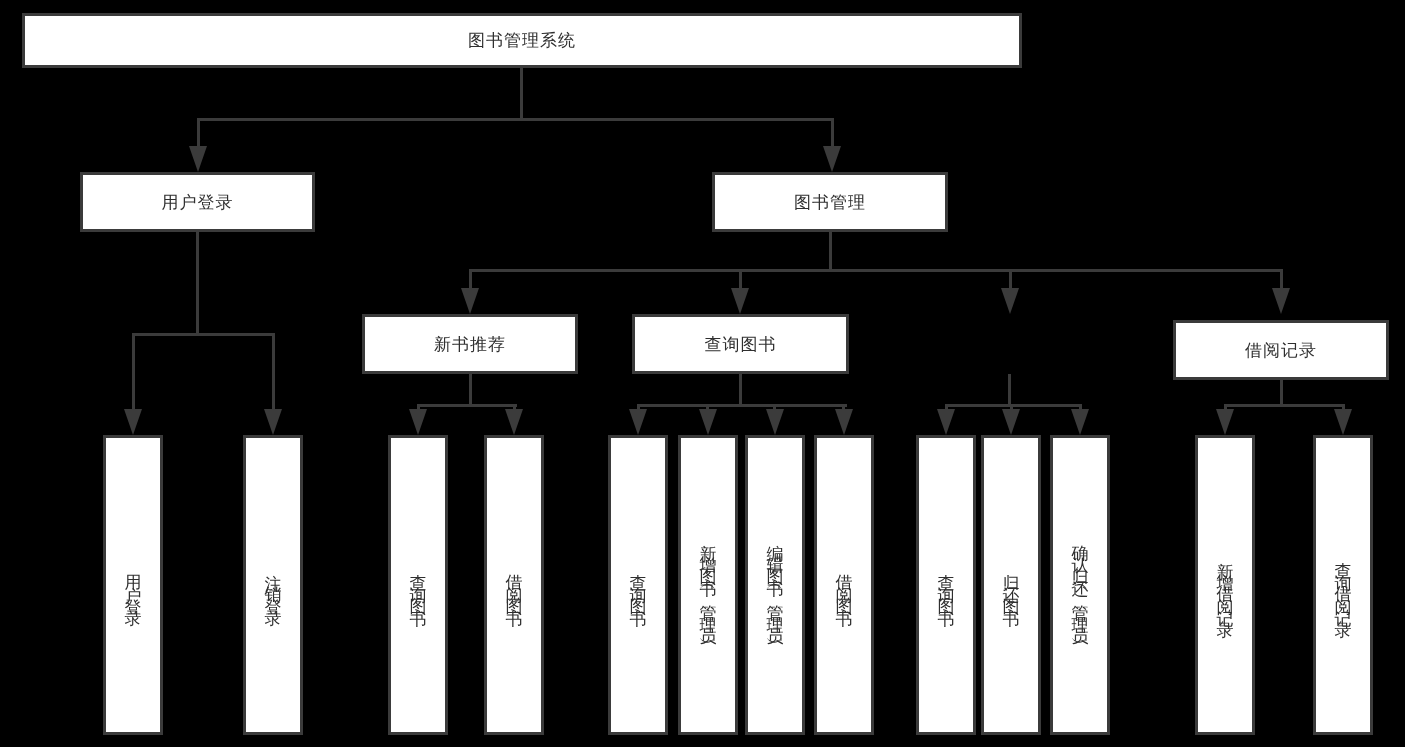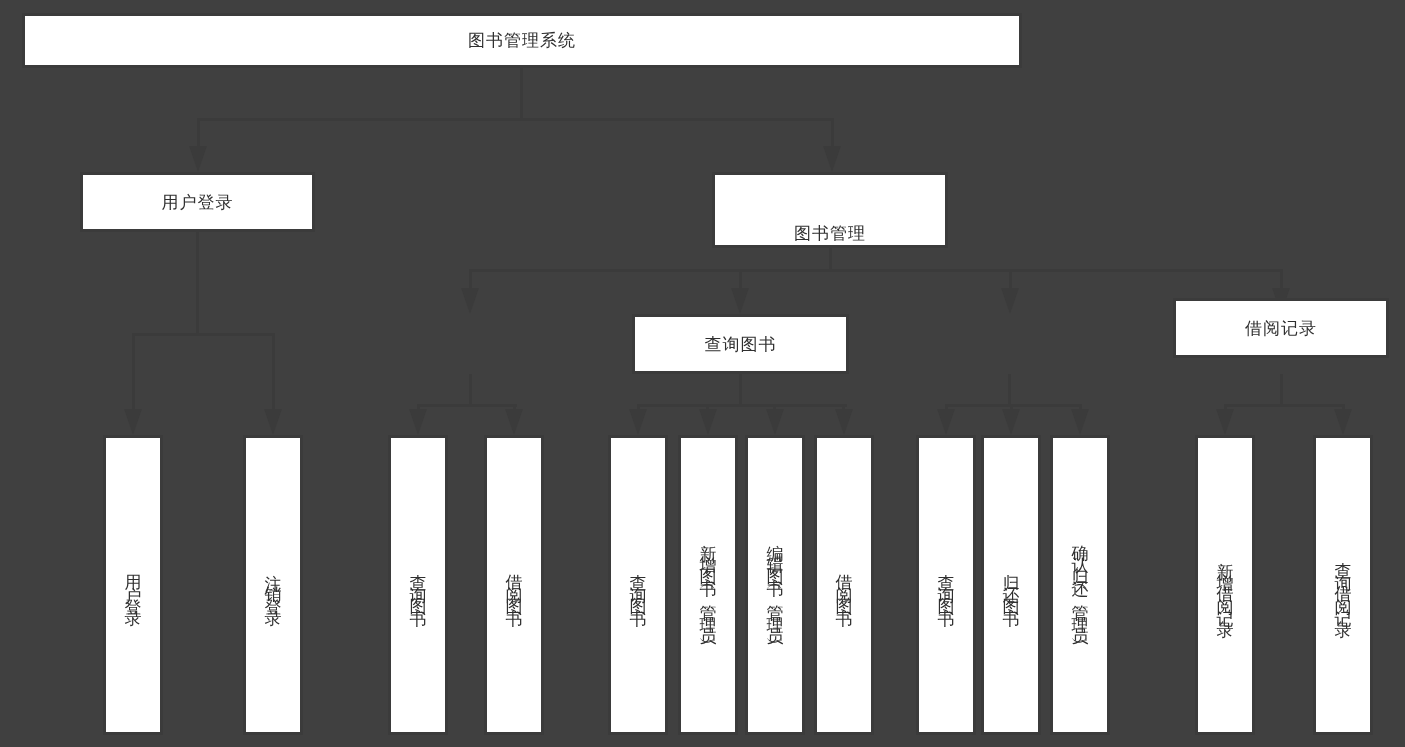--- a/index.html
+++ b/index.html
@@ -1,17 +1,17 @@
 <!DOCTYPE html>
 <html><head>
 <meta charset="utf-8">
 <style>
   html,body{margin:0;padding:0;background:#ffffff;}
   body{font-family:"Liberation Sans","DejaVu Sans",sans-serif;}
-  .stage{position:relative;width:1405px;height:747px;background:#404040;overflow:hidden;}
+  .stage{position:relative;width:1405px;height:747px;background:#000000;overflow:hidden;}
   .box{
     position:absolute;box-sizing:border-box;background:#ffffff;
     border:3px solid #3b3b3b;display:flex;align-items:center;justify-content:center;
     color:#2f2f2f;font-size:17px;letter-spacing:1px;z-index:2;
   }
   .vbox .vlabel{
     writing-mode:vertical-rl;text-orientation:mixed;
     letter-spacing:12px;font-size:17px;line-height:1;color:#2f2f2f;
   }
   .h,.v{position:absolute;background:#3b3b3b;z-index:1;}
@@ -41,21 +41,21 @@
     <div class="h" style="left:197px;top:118px;width:637px;"></div>
     <div class="v" style="left:197px;top:118px;height:32px;"></div>
     <div class="v" style="left:831px;top:118px;height:32px;"></div>
     <div class="a" style="left:189px;top:146px;"></div>
     <div class="a" style="left:823px;top:146px;"></div>
   </div>
 
   <div class="box" style="left:80px;top:172px;width:235px;height:60px;">
     <span>用户登录</span>
   </div>
-  <div class="box" style="left:712px;top:172px;width:236px;height:76px;align-items:flex-end;">
+  <div class="box" style="left:712px;top:172px;width:236px;height:60px;">
     <span>图书管理</span>
   </div>
 
   <div>
     <div class="v" style="left:196px;top:232px;height:104px;"></div>
     <div class="h" style="left:132px;top:333px;width:143px;"></div>
     <div class="v" style="left:132px;top:333px;height:78px;"></div>
     <div class="v" style="left:272px;top:333px;height:78px;"></div>
     <div class="a" style="left:124px;top:409px;"></div>
     <div class="a" style="left:264px;top:409px;"></div>
@@ -67,24 +67,27 @@
     <div class="v" style="left:469px;top:269px;height:21px;"></div>
     <div class="v" style="left:739px;top:269px;height:21px;"></div>
     <div class="v" style="left:1009px;top:269px;height:21px;"></div>
     <div class="v" style="left:1280px;top:269px;height:21px;"></div>
     <div class="a" style="left:461px;top:288px;"></div>
     <div class="a" style="left:731px;top:288px;"></div>
     <div class="a" style="left:1001px;top:288px;"></div>
     <div class="a" style="left:1272px;top:288px;"></div>
   </div>
 
+  <div class="box" style="left:362px;top:314px;width:216px;height:60px;">
+    <span>新书推荐</span>
+  </div>
   <div class="box" style="left:632px;top:314px;width:217px;height:60px;">
     <span>查询图书</span>
   </div>
-  <div class="box" style="left:1173px;top:298px;width:216px;height:60px;">
+  <div class="box" style="left:1173px;top:320px;width:216px;height:60px;">
     <span>借阅记录</span>
   </div>
 
   <div>
     <div class="v" style="left:469px;top:374px;height:33px;"></div>
     <div class="h" style="left:417px;top:404px;width:100px;"></div>
     <div class="v" style="left:417px;top:404px;height:8px;"></div>
     <div class="v" style="left:513px;top:404px;height:8px;"></div>
     <div class="a" style="left:409px;top:409px;"></div>
     <div class="a" style="left:505px;top:409px;"></div>

